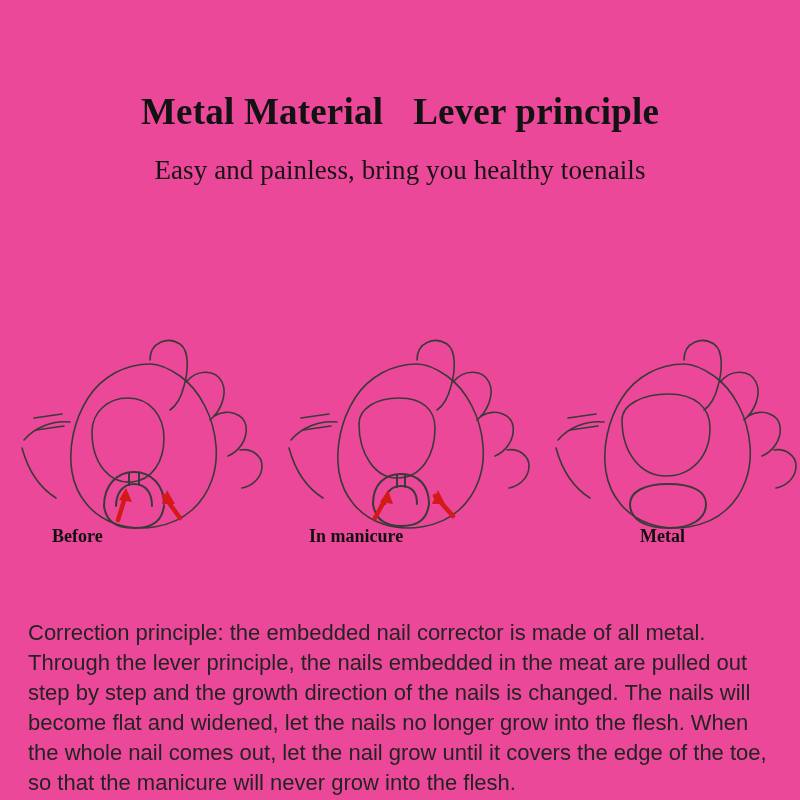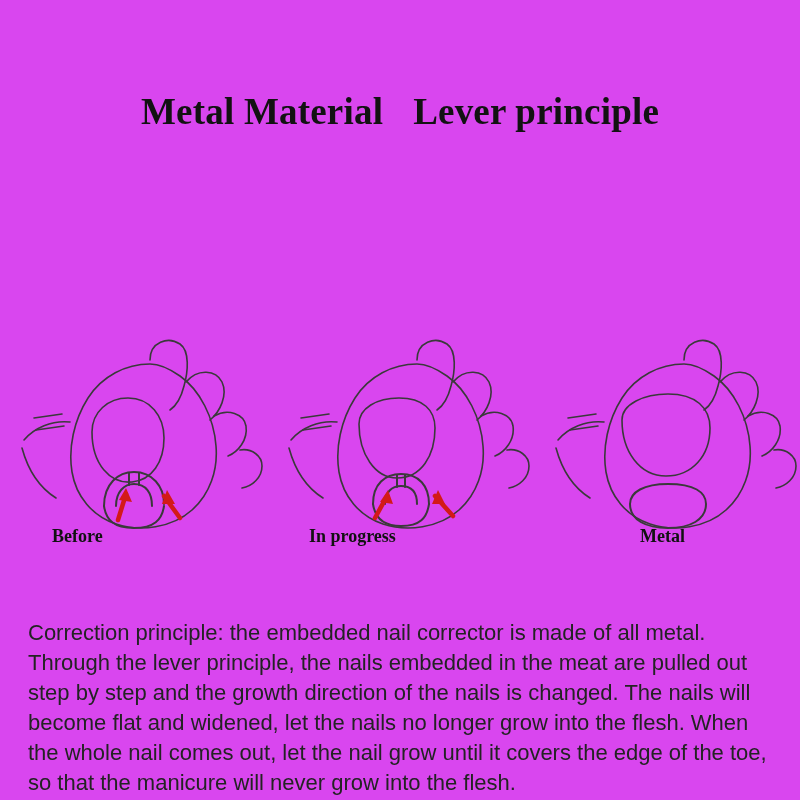--- a/index.html
+++ b/index.html
@@ -12,21 +12,21 @@
     height: 800px;
     font-family: "Liberation Sans", sans-serif;
     color: #111111;
     overflow: hidden;
     position: relative;
   }
   .page {
     position: relative;
     width: 800px;
     height: 800px;
-    background: #d946ef;
+    background: #ec4899;
   }
 
   
   .header {
     position: absolute;
     top: 92px;
     left: 0;
     width: 800px;
     text-align: center;
   }
@@ -104,20 +104,21 @@
     text-align: left;
   }
 </style>
 </head>
 <body>
 
 <div class="page">
 
   <div class="header">
     <div class="headline"><span>Metal Material</span><span class="gap"></span><span>Lever principle</span></div>
+    <div class="subhead">Easy and painless, bring you healthy toenails</div>
   </div>
 
   <div class="band">
 
     <div class="panel p1">
       <svg viewBox="0 0 266 270" xmlns="http://www.w3.org/2000/svg">
         <g fill="none" stroke="#3a3a3a" stroke-width="1.6" stroke-linecap="round" stroke-linejoin="round">
 
           <path d="M150 40 C150 22 168 16 180 24 C190 31 188 52 184 66 C181 78 176 86 170 90"></path>
           <path d="M186 62 C198 48 216 50 222 62 C228 75 220 92 210 100"></path>
@@ -179,21 +180,21 @@
         </g>
         <g>
           <g stroke="#d31a19" stroke-width="4.5" stroke-linecap="round">
             <line x1="108" y1="198" x2="120" y2="176"></line>
             <line x1="186" y1="196" x2="168" y2="176"></line>
           </g>
           <polygon points="121,170 126,184 113,182" fill="#d31a19"></polygon>
           <polygon points="171,170 165,184 178,184" fill="#d31a19"></polygon>
         </g>
       </svg>
-      <div class="caption cap2">In progress</div>
+      <div class="caption cap2">In manicure</div>
     </div>
 
     <div class="panel p3">
       <svg viewBox="0 0 266 270" xmlns="http://www.w3.org/2000/svg">
         <g fill="none" stroke="#3a3a3a" stroke-width="1.6" stroke-linecap="round" stroke-linejoin="round">
           <path d="M150 40 C150 22 168 16 180 24 C190 31 188 52 184 66 C181 78 176 86 170 90"></path>
           <path d="M186 62 C198 48 216 50 222 62 C228 75 220 92 210 100"></path>
           <path d="M214 96 C228 88 244 94 246 106 C248 120 238 132 228 136"></path>
           <path d="M240 130 C252 128 262 136 262 146 C262 158 252 166 242 168"></path>
           <path d="M150 44 C126 44 102 56 88 78 C74 100 68 128 72 152 C76 176 92 196 116 204 C140 212 172 208 192 190 C210 174 218 150 216 126 C214 98 200 70 180 56 C170 49 160 44 150 44 Z"></path>

